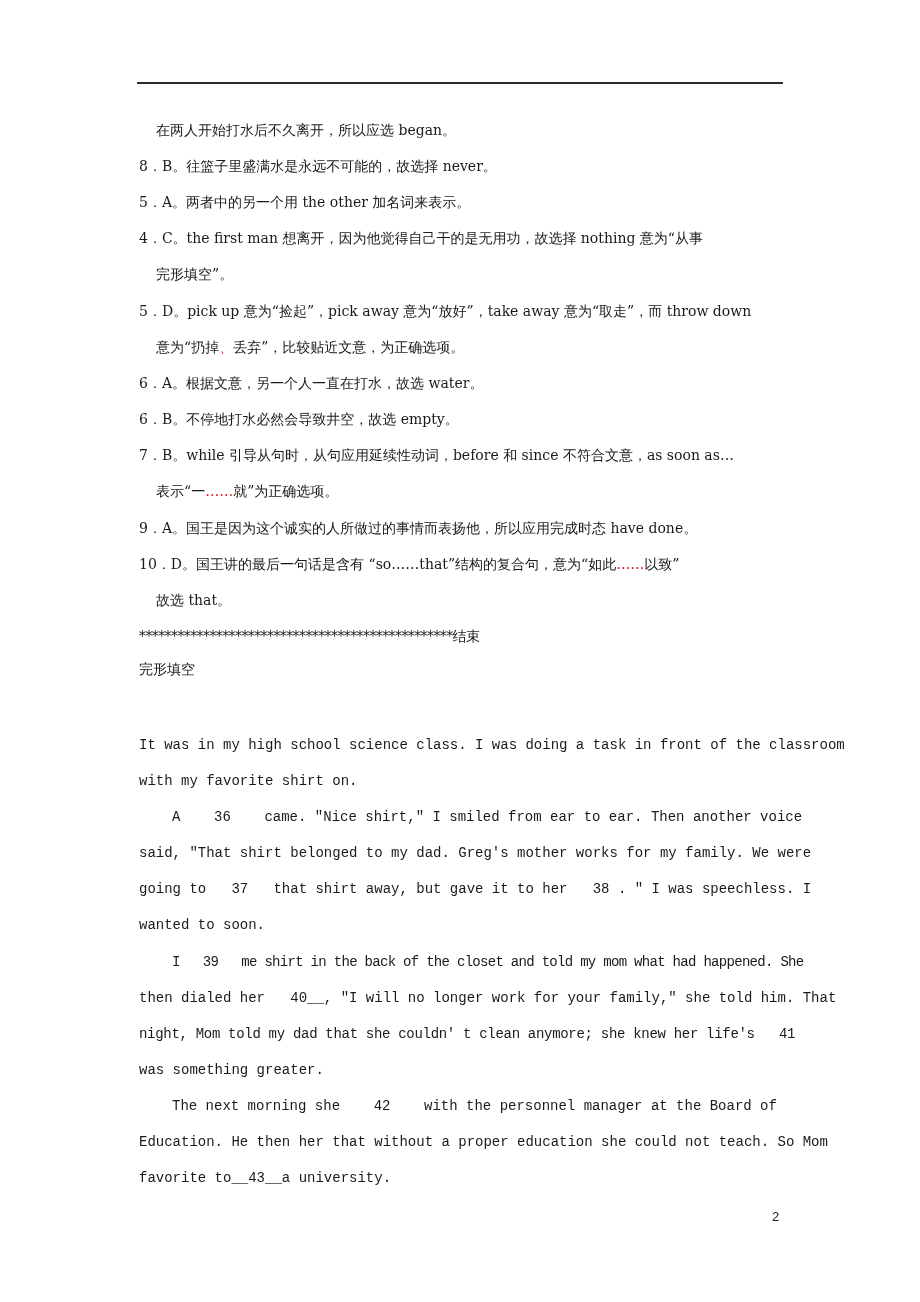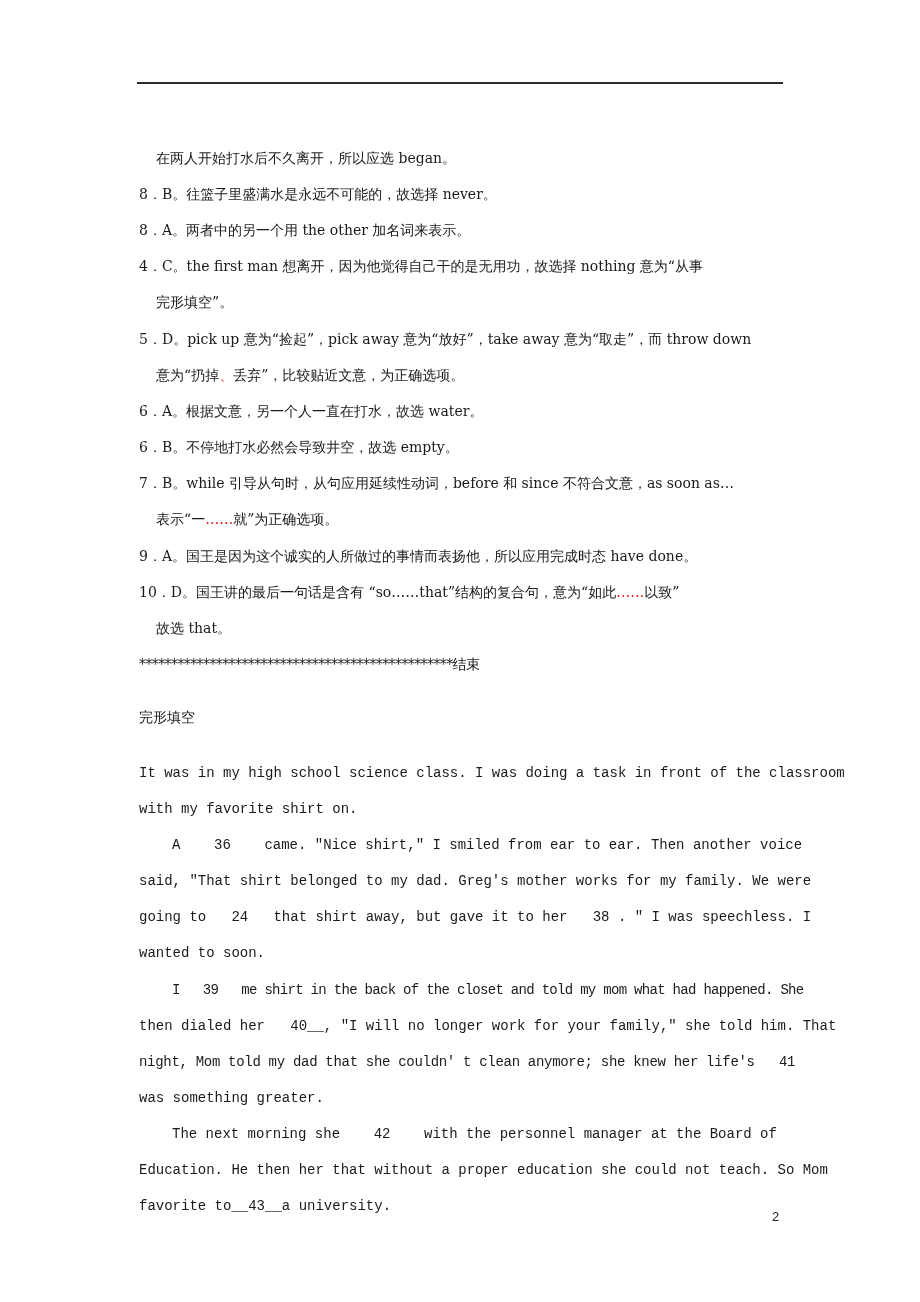--- a/index.html
+++ b/index.html
@@ -7,59 +7,59 @@
     width: 920px; height: 1302px; position: relative; overflow: hidden;
     font-family: "DejaVu Serif", "Liberation Serif", serif;
     color: #1a1a1a;
   }
   .header-rule {
     position: absolute; left: 137px; top: 82px; width: 646px; height: 0;
     border-top: 2px solid #2b2b2b;
   }
   .line {
     position: absolute; left: 139px; white-space: pre;
-    font-size: 14px; line-height: 18px; letter-spacing: 0px; margin-top: 28px;
+    font-size: 14px; line-height: 18px; letter-spacing: 0px;
   }
   .mono { font-family: "Liberation Mono", "DejaVu Sans Mono", monospace; font-size: 14px; }
   .indent { left: 156px; }
   .indent2 { left: 172px; }
   .red { color: #e8161b; }
   .page-num {
     position: absolute; left: 772px; top: 1209px; font-size: 13px;
     font-family: "Liberation Sans", sans-serif; color: #222;
   }
 </style>
 </head>
 <body>
 
 <div class="header-rule"></div>
 
 <div class="line indent" style="top:121px">在两人开始打水后不久离开，所以应选 began。</div>
 <div class="line" style="top:157px">8．B。往篮子里盛满水是永远不可能的，故选择 never。</div>
-<div class="line" style="top:193px">8．A。两者中的另一个用 the other 加名词来表示。</div>
+<div class="line" style="top:193px">5．A。两者中的另一个用 the other 加名词来表示。</div>
 <div class="line" style="top:229px">4．C。the first man 想离开，因为他觉得自己干的是无用功，故选择 nothing 意为“从事</div>
 <div class="line indent" style="top:265px">完形填空”。</div>
 <div class="line" style="top:302px">5．D。pick up 意为“捡起”，pick away 意为“放好”，take away 意为“取走”，而 throw down</div>
 <div class="line indent" style="top:338px"><span>意为“扔掉</span><span class="red">、</span><span>丢弃”，比较贴近文意，为正确选项。</span></div>
 <div class="line" style="top:374px">6．A。根据文意，另一个人一直在打水，故选 water。</div>
 <div class="line" style="top:410px">6．B。不停地打水必然会导致井空，故选 empty。</div>
 <div class="line" style="top:446px">7．B。while 引导从句时，从句应用延续性动词，before 和 since 不符合文意，as soon as…</div>
 <div class="line indent" style="top:482px"><span>表示“一</span><span class="red">……</span><span>就”为正确选项。</span></div>
 <div class="line" style="top:519px">9．A。国王是因为这个诚实的人所做过的事情而表扬他，所以应用完成时态 have done。</div>
 <div class="line" style="top:555px"><span>10．D。国王讲的最后一句话是含有 “so……that”结构的复合句，意为“如此</span><span class="red">……</span><span>以致”</span></div>
 <div class="line indent" style="top:591px">故选 that。</div>
 <div class="line" style="top:627px; letter-spacing:-0.6px">*************************************************结束</div>
 
-<div class="line" style="top:680px">完形填空</div>
+<div class="line" style="top:660px">完形填空</div>
 
 <div class="line mono" style="top:736px">It was in my high school science class. I was doing a task in front of the classroom</div>
 <div class="line mono" style="top:772px">with my favorite shirt on.</div>
 <div class="line mono indent2" style="top:808px">A    36    came. "Nice shirt," I smiled from ear to ear. Then another voice</div>
 <div class="line mono" style="top:844px">said, "That shirt belonged to my dad. Greg's mother works for my family. We were</div>
-<div class="line mono" style="top:880px">going to   24   that shirt away, but gave it to her   38 . " I was speechless. I</div>
+<div class="line mono" style="top:880px">going to   37   that shirt away, but gave it to her   38 . " I was speechless. I</div>
 <div class="line mono" style="top:916px">wanted to soon.</div>
 <div class="line mono indent2" style="top:953px; letter-spacing:-0.7px">I   39   me shirt in the back of the closet and told my mom what had happened. She</div>
 <div class="line mono" style="top:989px">then dialed her   40__, "I will no longer work for your family," she told him. That</div>
 <div class="line mono" style="top:1025px; letter-spacing:-0.3px">night, Mom told my dad that she couldn' t clean anymore; she knew her life's   41</div>
 <div class="line mono" style="top:1061px">was something greater.</div>
 <div class="line mono indent2" style="top:1097px">The next morning she    42    with the personnel manager at the Board of</div>
 <div class="line mono" style="top:1133px">Education. He then her that without a proper education she could not teach. So Mom</div>
 <div class="line mono" style="top:1169px">favorite to__43__a university.</div>
 
 <div class="page-num">2</div>

